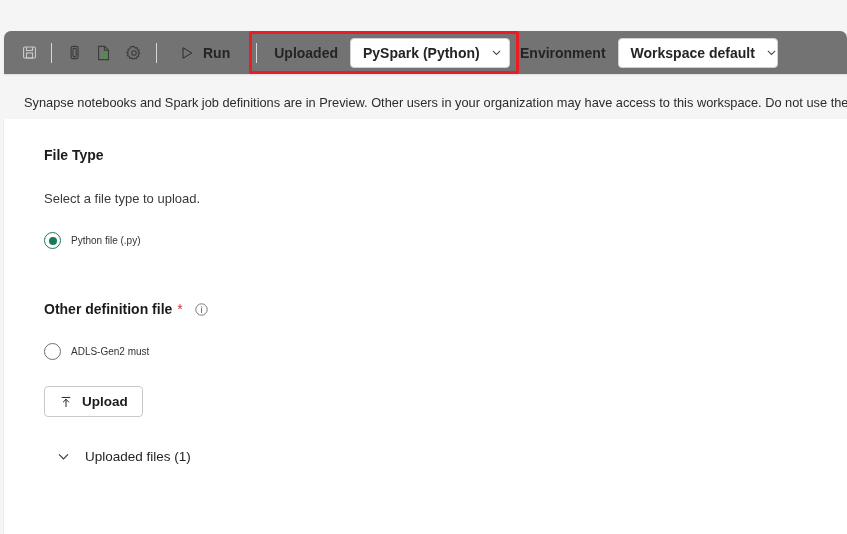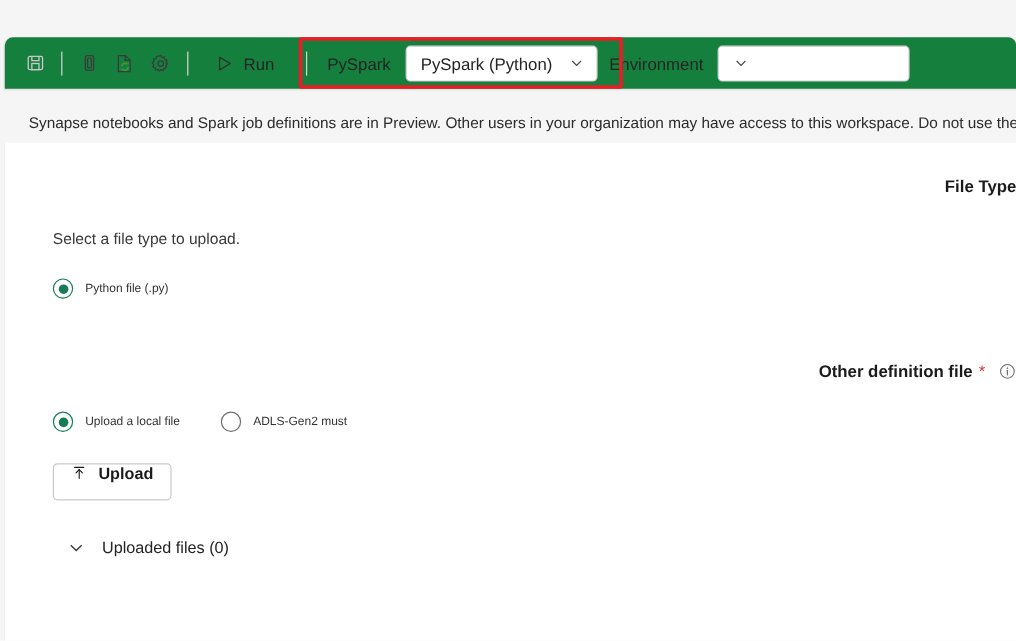--- a/index.html
+++ b/index.html
@@ -35,24 +35,24 @@
     position: absolute; left: 16px; top: 27px;
     width: 38px; height: 2.5px;
     background: #107a65;
     border-radius: 2px;
   }
 
   
   .ribbon {
     position: absolute; left: 4px; top: 31px;
     width: 843px; height: 43px;
-    background: #15803d;
+    background: #737373;
     border-radius: 7px 7px 0 0;
     box-shadow: 0 1px 2px rgba(0,0,0,0.10);
-    display: flex; align-items: center;
+    display: flex; align-items: center; font-weight: bold;
   }
   .tool-btn {
     width: 30px; height: 30px;
     display: flex; align-items: center; justify-content: center;
     border-radius: 4px;
     cursor: pointer;
     color: #3b3b3b;
   }
   .tool-btn.disabled { color: #c8c8c8; cursor: default; }
   .vsep {
@@ -116,21 +116,21 @@
     position: absolute; left: 3px; top: 119px;
     width: 844px; height: 415px;
     background: #ffffff;
     border-left: 1px solid #ededed;
     padding: 28px 0 0 40px;
     overflow: hidden;
   }
 
   .sec-title {
     font-size: 14px; font-weight: bold; color: #1b1b1b;
-    display: flex; align-items: center; gap: 5px; justify-content: flex-end;
+    display: flex; align-items: center; gap: 5px;
   }
   .req-star { color: #d13438; font-weight: normal; font-size: 14px; }
   .sec-desc {
     font-size: 13px; color: #3a3a3a;
     margin-top: 28px;
   }
 
   .radio-row { display: flex; align-items: center; gap: 34px; }
   .radio-opt {
     display: flex; align-items: center; gap: 10px;
@@ -145,21 +145,21 @@
     flex: none;
   }
   .radio.checked { border-color: #177c55; border-width: 1.6px; }
   .radio.checked::after {
     content: ""; width: 8px; height: 8px;
     border-radius: 50%; background: #177c55;
   }
   .radio-label { font-size: 10px; color: #333333; }
 
   .upload-btn {
-    display: inline-flex; align-items: flex-start; gap: 9px;
+    display: inline-flex; align-items: center; gap: 9px;
     height: 31px; padding: 0 14px;
     border: 1px solid #c9c9c9;
     border-radius: 4px;
     background: #ffffff;
     font-size: 13.5px; font-weight: bold; color: #1b1b1b;
     cursor: pointer;
   }
 
   .collapse-row {
     display: flex; align-items: center; gap: 14px;
@@ -225,40 +225,41 @@
       <svg width="16" height="16" viewBox="0 0 20 20" fill="none" stroke="#2b2b2b" stroke-width="1.25" stroke-linejoin="round">
         <path d="M5 3.4L16 10 5 16.6z"></path>
       </svg>
       <span>Run</span>
     </div>
 
     <div style="width:10px"></div>
     <div class="vsep"></div>
     <div style="width:10px"></div>
 
-    <span class="ribbon-label">PySpark</span>
+    <span class="ribbon-label">Uploaded</span>
 
     <div style="width:12px"></div>
 
     <div class="dropdown" style="width:160px">
       <span>PySpark (Python)</span>
       <span class="chev">
         <svg width="13" height="13" viewBox="0 0 16 16" fill="none" stroke="currentColor" stroke-width="1.3">
             <path d="M3.5 6l4.5 4.4L12.5 6"></path>
           </svg>
       </span>
     </div>
 
     <div style="width:10px"></div>
 
     <span class="ribbon-label">Environment</span>
 
     <div style="width:12px"></div>
 
     <div class="dropdown" style="width:160px">
+      <span>Workspace default</span>
       <span class="chev">
         <svg width="13" height="13" viewBox="0 0 16 16" fill="none" stroke="currentColor" stroke-width="1.3">
             <path d="M3.5 6l4.5 4.4L12.5 6"></path>
           </svg>
       </span>
     </div>
   </div>
 
   <div class="redbox"></div>
 
@@ -295,24 +296,20 @@
           <svg width="15" height="15" viewBox="0 0 20 20" fill="none">
             <circle cx="10" cy="10" r="7.6" stroke="#6b6b6b" stroke-width="1.2"></circle>
             <circle cx="10" cy="6.4" r="0.9" fill="#6b6b6b"></circle>
             <path d="M10 8.8v5.2" stroke="#6b6b6b" stroke-width="1.3" stroke-linecap="round"></path>
           </svg>
         </span>
       </div>
 
       <div class="radio-row" style="margin-top:26px">
         <div class="radio-opt">
-          <span class="radio checked"></span>
-          <span class="radio-label">Upload a local file</span>
-        </div>
-        <div class="radio-opt">
           <span class="radio"></span>
           <span class="radio-label">ADLS-Gen2 must</span>
         </div>
       </div>
 
       <div style="margin-top:26px">
         <div class="upload-btn">
           <svg width="14" height="14" viewBox="0 0 20 20" fill="none" stroke="#1b1b1b" stroke-width="1.35" stroke-linecap="round" stroke-linejoin="round">
             <path d="M4.5 3.5h11"></path>
             <path d="M10 6.2v10.4"></path>
@@ -321,18 +318,18 @@
           <span>Upload</span>
         </div>
       </div>
 
       <div class="collapse-row" style="margin-top:32px;margin-left:12px">
         <span style="display:inline-flex;color:#3a3a3a">
           <svg width="15" height="15" viewBox="0 0 16 16" fill="none" stroke="currentColor" stroke-width="1.25">
               <path d="M3.2 5.8L8 10.5l4.8-4.7"></path>
             </svg>
         </span>
-        <span class="collapse-label">Uploaded files (0)</span>
+        <span class="collapse-label">Uploaded files (1)</span>
       </div>
     </div>
 
   </div>
 </div>
 
 </body></html>

